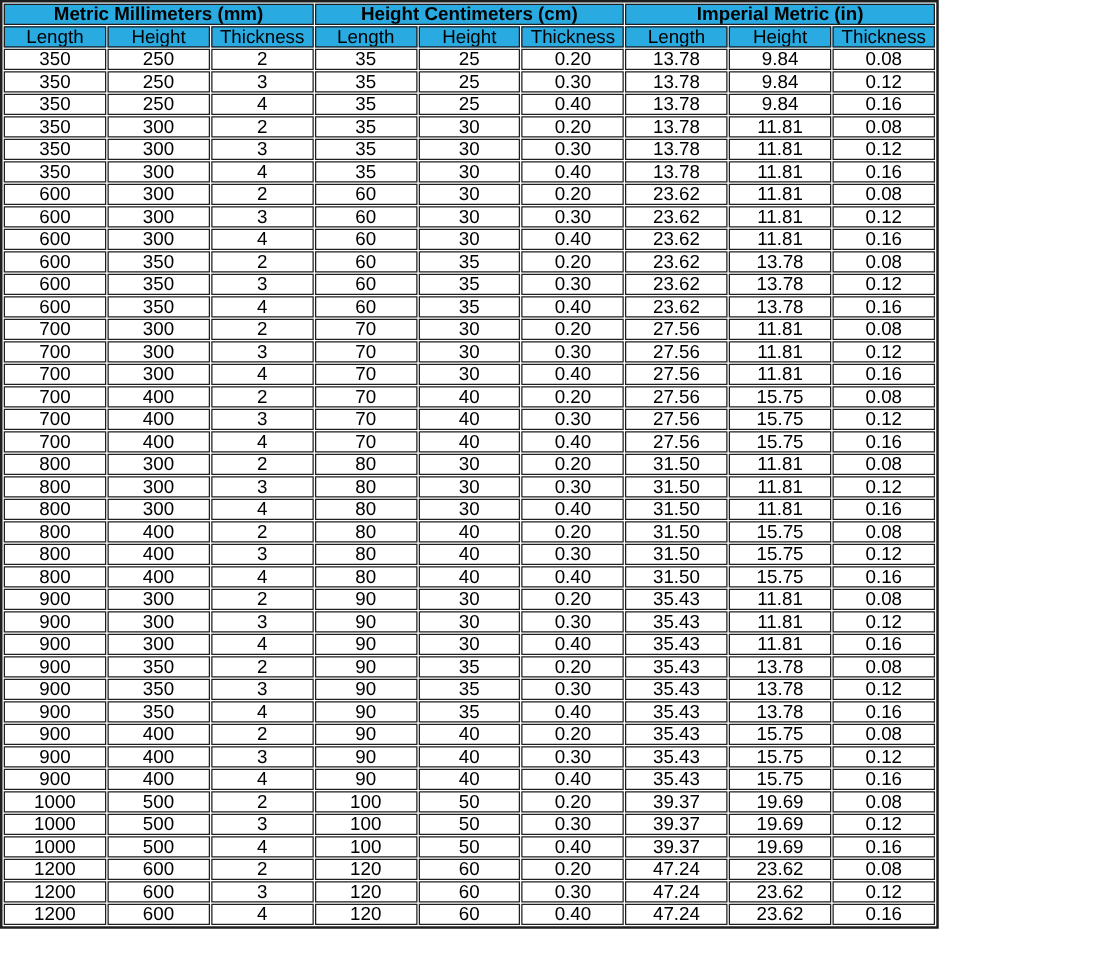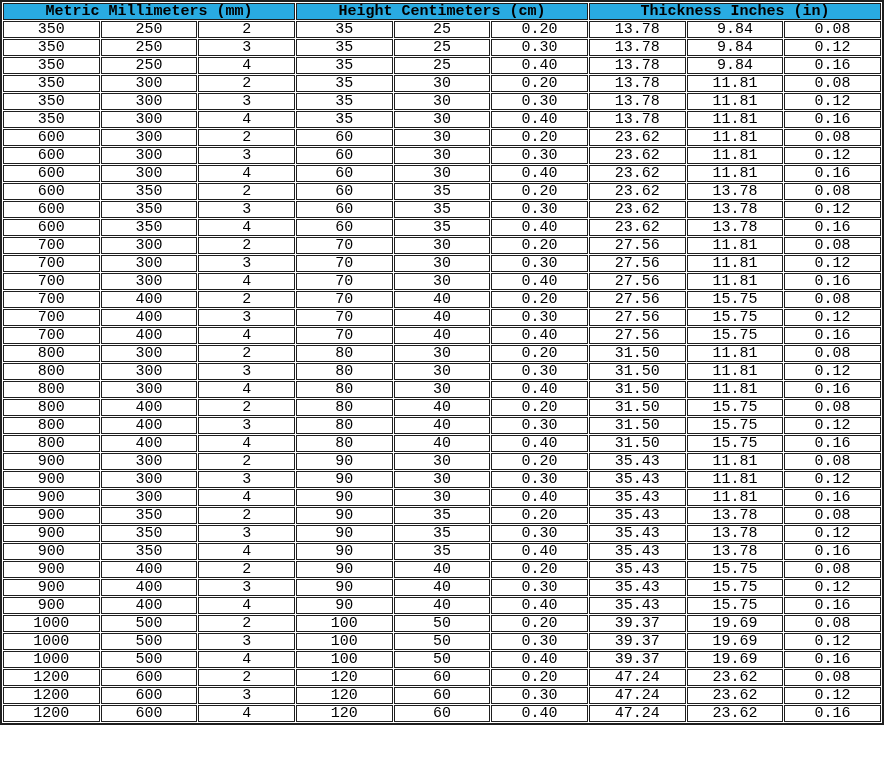--- a/index.html
+++ b/index.html
@@ -13,28 +13,27 @@
     overflow: hidden;
     font-family: "Liberation Sans", sans-serif;
   }
   :root {
     --header-bg: #29ABE2;
     --border: #1F1F1F;
     --text: #000000;
     --bg: #FFFFFF;
   }
   table.conv-table {
-    width: 884px;
+    width: 751px;
     border-collapse: separate;
     border-spacing: 1px;
     table-layout: fixed;
     background: var(--bg);
     border: 2px solid var(--border);
     margin: 0;
-    font-family: Liberation Mono, monospace;
   }
   table.conv-table th,
   table.conv-table td {
     border: 1px solid var(--border);
     text-align: center;
     vertical-align: middle;
     font-size: 15px;
     color: var(--text);
     padding: 0;
     height: 15px;
@@ -54,21 +53,32 @@
   }
 </style>
 </head>
 <body>
 
 <table class="conv-table">
   <thead>
     <tr>
       <th colspan="3" class="group-h">Metric Millimeters (mm)</th>
       <th colspan="3" class="group-h">Height Centimeters (cm)</th>
-      <th colspan="3" class="group-h">Thickness Inches (in)</th>
+      <th colspan="3" class="group-h">Imperial Metric (in)</th>
+    </tr>
+    <tr>
+      <th>Length</th>
+      <th>Height</th>
+      <th>Thickness</th>
+      <th>Length</th>
+      <th>Height</th>
+      <th>Thickness</th>
+      <th>Length</th>
+      <th>Height</th>
+      <th>Thickness</th>
     </tr>
   </thead>
   <tbody>
       <tr>
         <td>350</td>
         <td>250</td>
         <td>2</td>
         <td>35</td>
         <td>25</td>
         <td>0.20</td>

